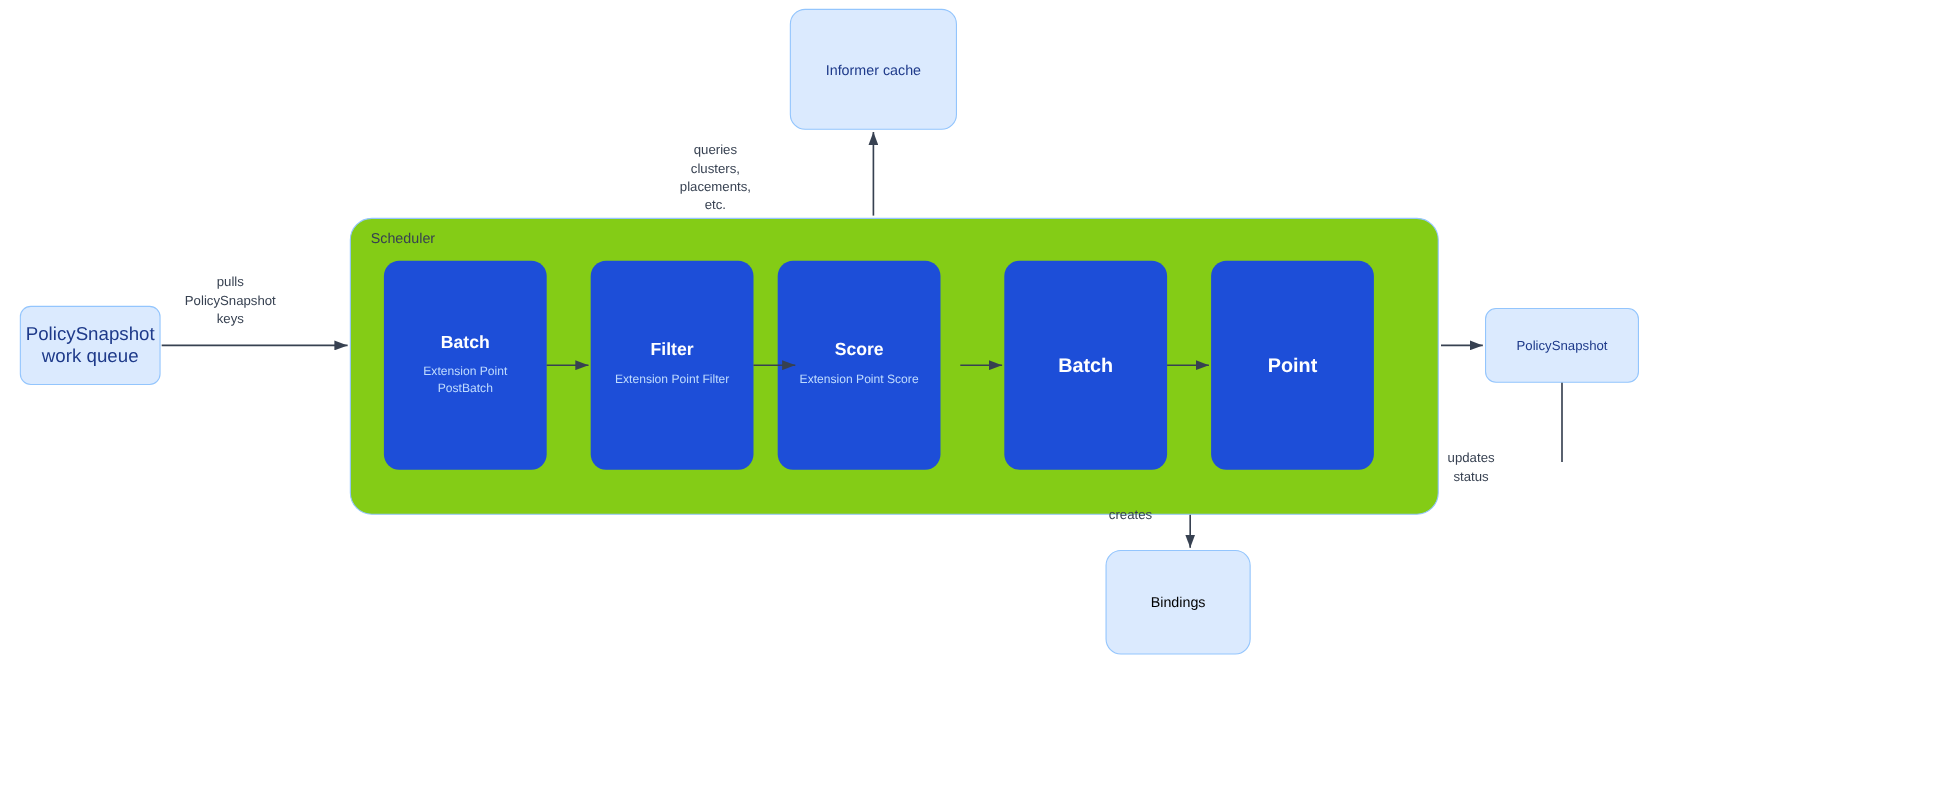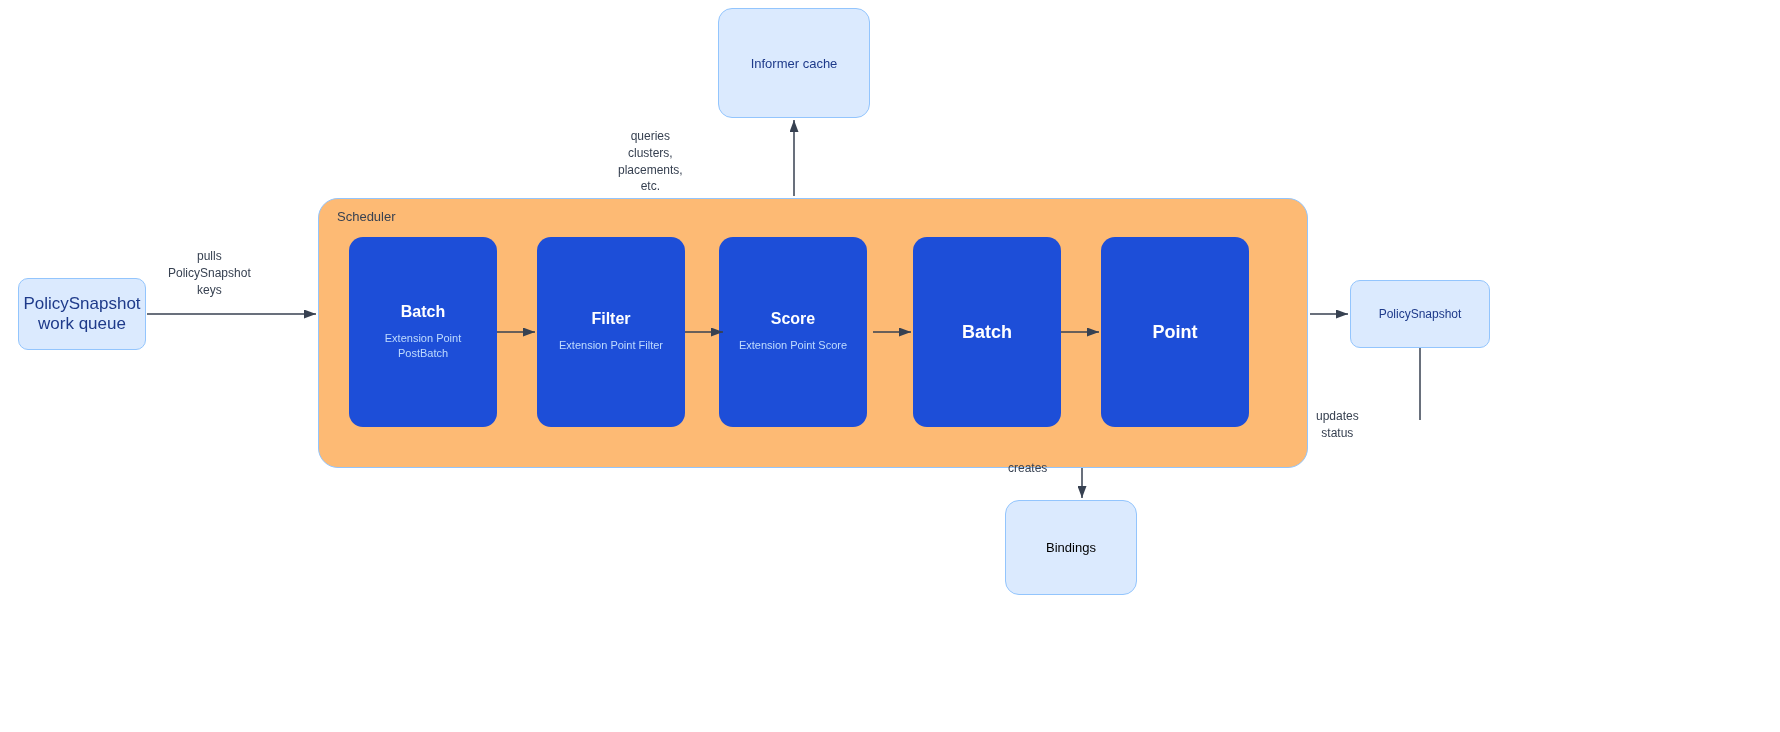--- a/index.html
+++ b/index.html
@@ -90,21 +90,21 @@
       color: #000000;
     }
 
     
     .scheduler-container {
       position: absolute;
       top: 198px;
       left: 318px;
       width: 990px;
       height: 270px;
-      background: #fdba74;
+      background: #84cc16;
       border: 1.5px solid #93c5fd;
       border-radius: 20px;
     }
 
     .scheduler-label {
       position: absolute;
       top: 10px;
       left: 18px;
       font-size: 13px;
       color: #374151;
@@ -154,21 +154,21 @@
     
     .bind-inner-title {
       font-size: 18px;
       font-weight: bold;
       color: #ffffff;
     }
 
     
     .batch-box { left: 30px; }
     .filter-box { left: 218px; }
-    .score-box { left: 400px; align-items: center; }
+    .score-box { left: 388px; align-items: center; }
     .sort-box-pos { left: 594px; }
     .bind-box { left: 782px; }
 
     
     .arrows-svg {
       position: absolute;
       top: 0;
       left: 0;
       width: 1780px;
       height: 732px;

